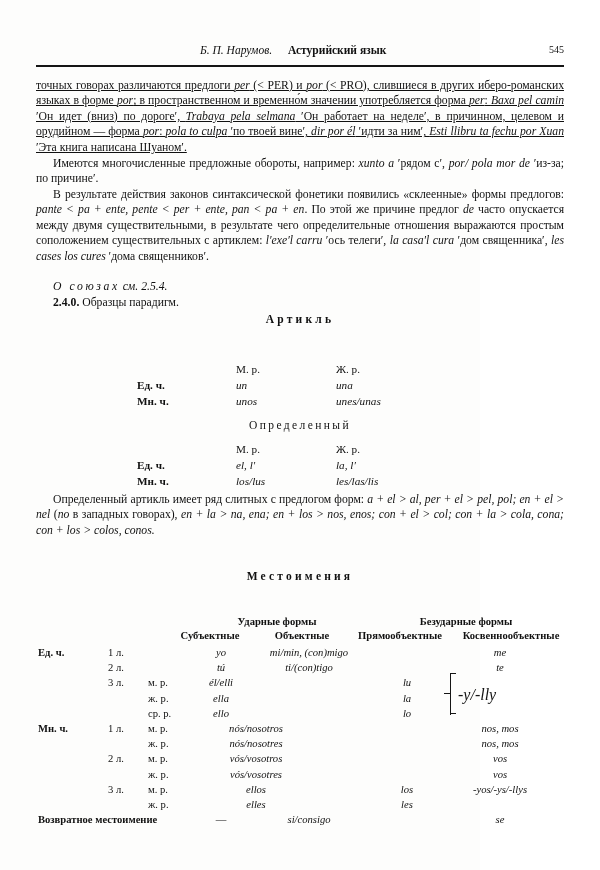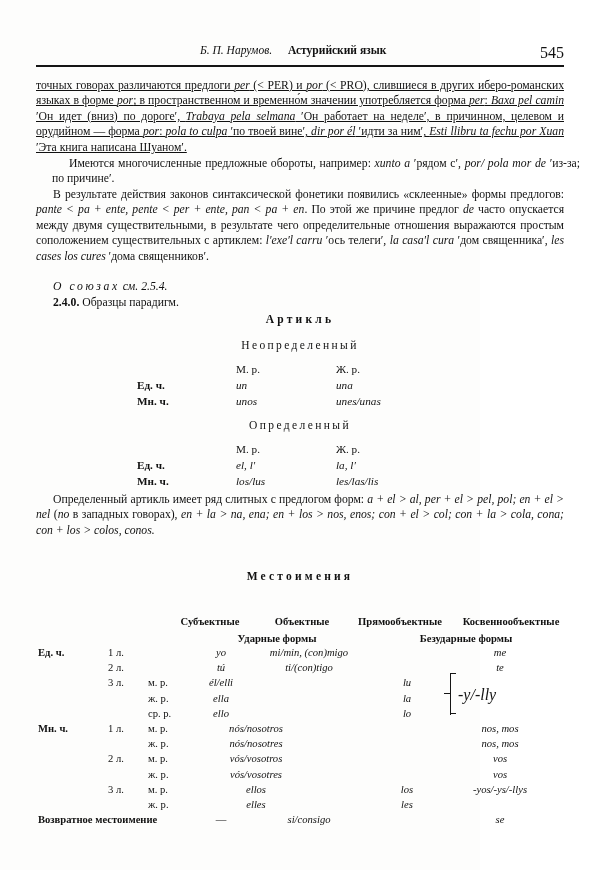--- a/index.html
+++ b/index.html
@@ -43,21 +43,21 @@
     position: absolute;
     left: 252px;
     top: 0;
     font-weight: bold;
     white-space: nowrap;
   }
   .runhead .folio {
     position: absolute;
     right: 0;
     top: 0;
-    font-size: 16px;
+    font-size: 10px;
   }
   .rule {
     position: absolute;
     left: 36px;
     top: 65px;
     width: 528px;
     height: 2px;
     background: #151515;
   }
 
@@ -72,21 +72,21 @@
     text-justify: inter-word;
   }
   .bodytext i { font-style: italic; }
   .bodytext b { font-weight: bold; }
   .indent { text-indent: 17px; }
   .spaced {
     letter-spacing: 2.6px;
   }
 
   #para1 { top: 78px; text-decoration: underline; }
-  #para2 { top: 156px; margin-left: 16px; }
+  #para2 { top: 156px; }
   #para3 { top: 187px; }
   #para-soyuz { top: 279px; font-style: italic; }
   #para-240 { top: 295px; }
   #para-slitnye { top: 492px; }
 
   
   .ctr-head {
     position: absolute;
     left: 0;
     width: 600px;
@@ -209,21 +209,20 @@
   </div>
   <div class="rule"></div>
 
   <div class="bodytext" id="para1">точных говорах различаются предлоги <i>per</i> (&lt; PER) и <i>por</i> (&lt; PRO), слившиеся в других иберо-романских языках в форме <i>por</i>; в пространственном и временно́м значении употребляется форма <i>per</i>: <i>Baxa pel camin</i> ′Он идет (вниз) по дороге′, <i>Trabaya pela selmana</i> ′Он работает на неделе′, в причинном, целевом и орудийном — форма <i>por</i>: <i>pola to culpa</i> ′по твоей вине′, <i>dir por él</i> ′идти за ним′, <i>Esti llibru ta fechu por Xuan</i> ′Эта книга написана Шуаном′.</div>
   <div class="bodytext indent" id="para2">Имеются многочисленные предложные обороты, например: <i>xunto a</i> ′рядом с′, <i>por/ pola mor de</i> ′из-за; по причине′.</div>
   <div class="bodytext indent" id="para3">В результате действия законов синтаксической фонетики появились «склеенные» формы предлогов: <i>pante &lt; pa + ente, pente &lt; per + ente, pan &lt; pa + en</i>. По этой же причине предлог <i>de</i> часто опускается между двумя существительными, в результате чего определительные отношения выражаются простым соположением существительных с артиклем: <i>l′exe′l carru</i> ′ось телеги′, <i>la casa′l cura</i> ′дом священника′, <i>les cases los cures</i> ′дома священников′.</div>
   <div class="bodytext indent" id="para-soyuz"><span class="spaced">О союзах</span> см. 2.5.4.</div>
   <div class="bodytext indent" id="para-240"><b>2.4.0.</b> Образцы парадигм.</div>
 
   <div class="ctr-head" style="top:313px;">Артикль</div>
-  <div class="ctr-sub" style="top:339px;">Неопределенный</div>
 
   <div class="atable" style="top:363px;">
     <div class="r">
       <span class="c-m hd">М. р.</span>
       <span class="c-f hd">Ж. р.</span>
     </div>
     <div class="r">
       <span class="c-lab">Ед. ч.</span>
       <span class="c-m it">un</span>
       <span class="c-f it">una</span>
@@ -252,29 +251,29 @@
       <span class="c-m it">los/lus</span>
       <span class="c-f it">les/las/lis</span>
     </div>
   </div>
 
   <div class="bodytext indent" id="para-slitnye">Определенный артикль имеет ряд слитных с предлогом форм: <i>a + el &gt; al, per + el &gt; pel, pol; en + el &gt; nel</i> (<i>no</i> в западных говорах), <i>en + la &gt; na, ena; en + los &gt; nos, enos; con + el &gt; col; con + la &gt; cola, cona; con + los &gt; colos, conos.</i></div>
 
   <div class="ctr-head" style="top:570px;">Местоимения</div>
 
   <div class="ptable">
+    <div class="grp">
+      <span class="g-ud">Ударные формы</span>
+      <span class="g-bez">Безударные формы</span>
+    </div>
     <div class="grp" style="height:17px;">
       <span class="h-subj">Субъектные</span>
       <span class="h-obj">Объектные</span>
       <span class="h-dir">Прямообъектные</span>
       <span class="h-ind">Косвеннообъектные</span>
-    </div>
-    <div class="grp">
-      <span class="g-ud">Ударные формы</span>
-      <span class="g-bez">Безударные формы</span>
     </div>
 
     <div class="row">
       <span class="c-num">Ед. ч.</span>
       <span class="c-pers">1 л.</span>
       <span class="c-gen"></span>
       <span class="c-subj">yo</span>
       <span class="c-obj">mi/min, (con)migo</span>
       <span class="c-dir"></span>
       <span class="c-ind">me</span>

